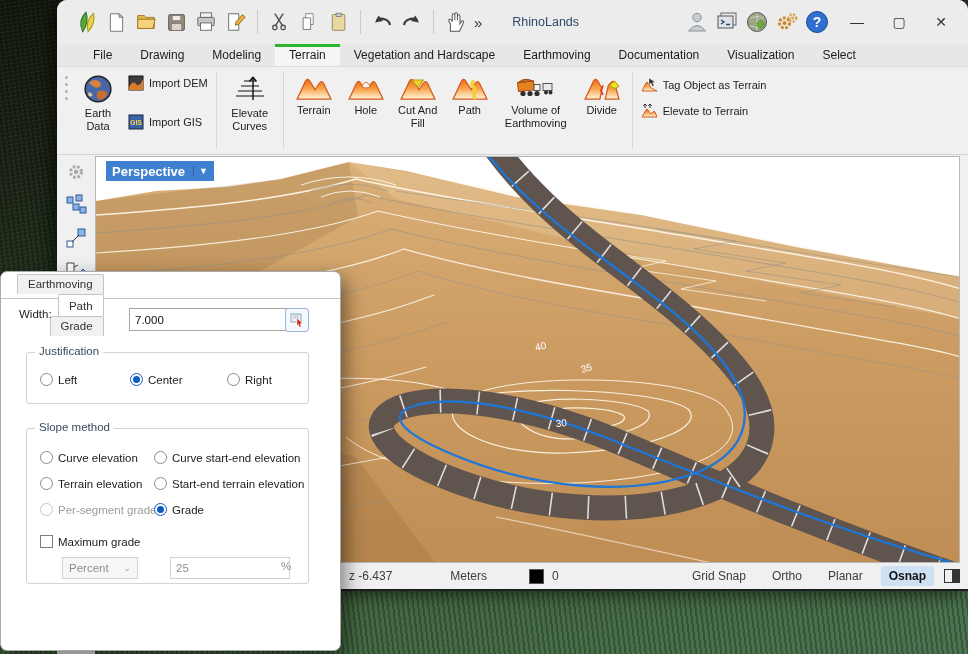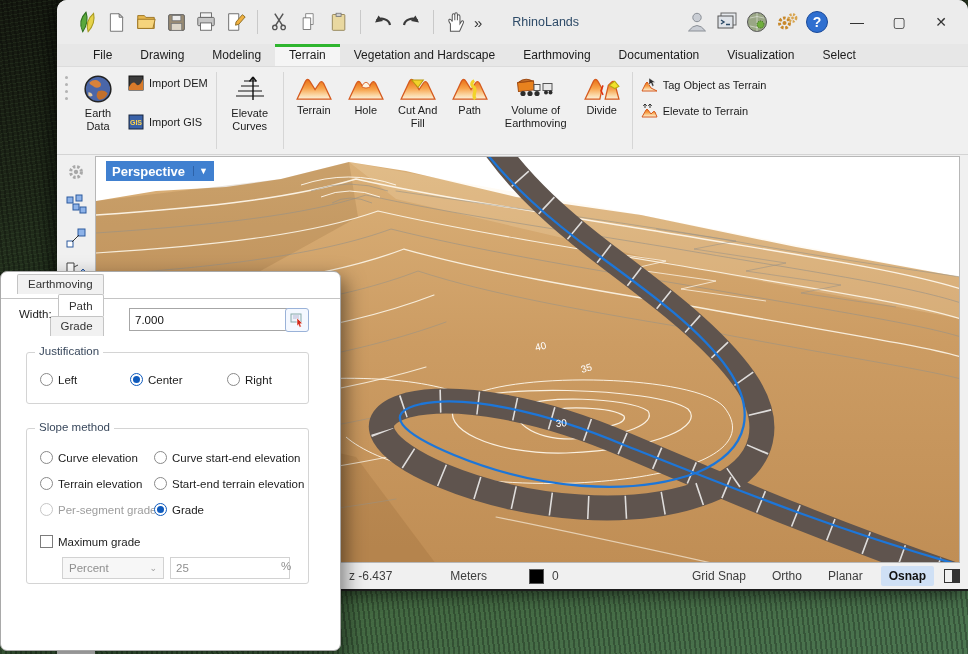--- a/index.html
+++ b/index.html
@@ -569,20 +569,20 @@
     <span class="radio sel" style="position:absolute; left:127px; top:74px">
       <span class="dot"></span>
         <span>Grade</span>
     </span>
 
     <span class="radio" style="position:absolute; left:13px; top:106px">
       <span class="checkbox"></span>
         <span>Maximum grade</span>
     </span>
 
-    <div class="combo" style="position:absolute; left:35px; top:128px; width:102px">
+    <div class="combo" style="position:absolute; left:35px; top:128px; width:76px">
       <span>Percent</span>
       <span class="chev">⌄</span>
     </div>
     <input class="txt-input dim" style="position: absolute; left: 127px; top: 128px; width: 120px; height: 22px;" type="text" value="25">
     <span class="dim-label" style="position:absolute; left:254px; top:131px">%</span>
   </div>
 </div>
 
 </body></html>

